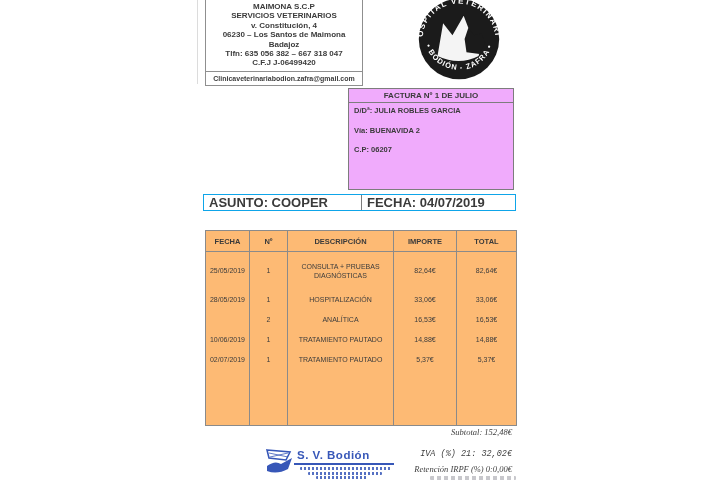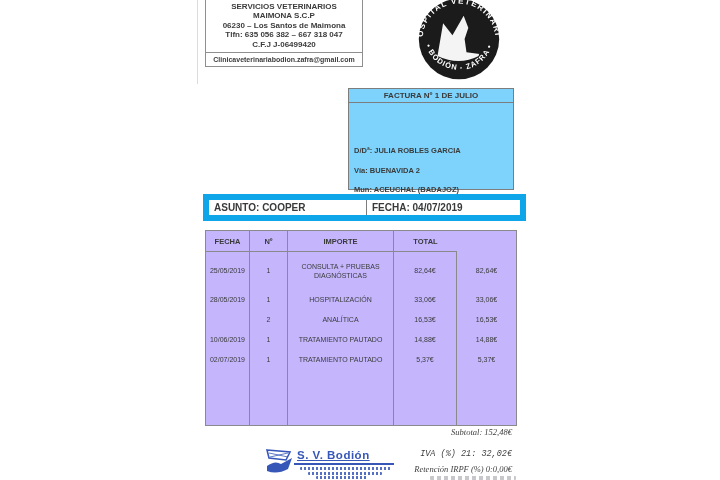--- a/index.html
+++ b/index.html
@@ -25,42 +25,42 @@
     border-top:1px solid #8f8f8f;margin-top:3px;padding:2px 0 2px 0;
     font-size:7px;letter-spacing:0px;white-space:nowrap;
   }
 
   
   .logo{position:absolute;left:412px;top:-3px;}
 
   
   .invoice-box{
     position:absolute;left:348px;top:88px;width:164px;height:100px;
-    border:1px solid #7d7d7d;background:#7dd3fc;font-size:7.5px;font-weight:bold;color:#3a3a3a;
+    border:1px solid #7d7d7d;background:#f0abfc;font-size:7.5px;font-weight:bold;color:#3a3a3a;
   }
   .invoice-title{
     text-align:center;font-size:8px;font-weight:bold;
     border-bottom:1px solid #7d7d7d;padding:2px 0;
   }
-  .invoice-fields{padding:3px 0 0 5px;margin-top:40px;}
+  .invoice-fields{padding:3px 0 0 5px;}
   .invoice-field{margin-bottom:10.5px;white-space:nowrap;}
 
   
   .subject-bar{
     position:absolute;left:203px;top:194px;width:311px;height:15px;
-    border:6px solid #0ea5e9;display:flex;align-items:stretch;background:#fff;
-    font-size:10px;font-weight:bold;color:#3a3a3a;
+    border:1px solid #0ea5e9;display:flex;align-items:stretch;background:#fff;
+    font-size:13px;font-weight:bold;color:#3a3a3a;
   }
   .subject-cell{flex:0 0 152px;border-right:1px solid #7d7d7d;display:flex;align-items:center;padding-left:5px;}
   .date-cell{flex:1;display:flex;align-items:center;padding-left:5px;}
 
   
   .items-table{
     position:absolute;left:205px;top:230px;width:310px;height:194px;
-    border:1px solid #8a8a8a;display:flex;flex-direction:column;background:#c4b5fd;
+    border:1px solid #8a8a8a;display:flex;flex-direction:column;background:#fdba74;
   }
   .trow{display:grid;grid-template-columns:44px 38px 106px 63px 1fr;}
   .trow .c{border-right:1px solid #8a8a8a;display:flex;align-items:center;justify-content:center;text-align:center;}
   .trow .c:last-child{border-right:none;}
   .thead{height:21px;font-size:7.5px;font-weight:bold;color:#3a3a3a;}
   .thead .c{border-bottom:1px solid #8a8a8a;}
   .tbody-row{font-size:7px;color:#3c3c3c;}
   .r1{height:37px;}
   .r2,.r3,.r4,.r5{height:20px;}
   .rfill{flex:1;}
@@ -82,42 +82,44 @@
     position:absolute;left:430px;top:476px;width:86px;height:4px;
     background:repeating-linear-gradient(90deg,#9a9aa2 0 4px,transparent 4px 7px);
     opacity:.55;border-radius:1px;
   }
 
   
   .stamp{position:absolute;left:264px;top:446px;width:135px;height:34px;color:#3757b8;}
   .stamp-emblem{position:absolute;left:0;top:1px;}
   .stamp-name{
     position:absolute;left:33px;top:3px;font-size:11.5px;font-weight:bold;
-    color:#3757b8;filter:blur(.3px);white-space:nowrap;letter-spacing:.5px;text-decoration:underline;
+    color:#3757b8;filter:blur(.3px);white-space:nowrap;letter-spacing:.5px;
   }
   .stamp-underline{position:absolute;left:30px;top:17px;width:100px;height:1.5px;background:#3757b8;filter:blur(.3px);}
   .stamp-fineprint{
     position:absolute;height:3px;border-radius:1px;filter:blur(.45px);
     background:repeating-linear-gradient(90deg,rgba(55,87,184,.85) 0 2px,transparent 2px 4px);
   }
   .fp1{left:36px;top:21px;width:92px;}
   .fp2{left:44px;top:26px;width:74px;}
   .fp3{left:52px;top:30px;width:52px;}
 </style>
 </head>
 <body>
 
 <div class="page">
 
   <div class="scan-edge"></div>
 
   <div class="company-box">
+    <div class="line">MAIMONA S.C.P</div>
     <div class="line">SERVICIOS VETERINARIOS</div>
-    <div class="line">MAIMONA S.C.P</div>
+    <div class="line">v. Constitución, 4</div>
     <div class="line">06230 – Los Santos de Maimona</div>
+    <div class="line">Badajoz</div>
     <div class="line">Tlfn: 635 056 382 – 667 318 047</div>
     <div class="line">C.F.J J-06499420</div>
     <div class="company-email">Clinicaveterinariabodion.zafra@gmail.com</div>
   </div>
 
   <svg class="logo" width="94" height="86" viewBox="0 0 100 92">
     <defs>
       <path id="arcT" d="M 11 46 A 39 39 0 0 1 89 46"></path>
       <path id="arcB" d="M 15 53 A 37 37 0 0 0 85 53"></path>
     </defs>
@@ -130,34 +132,34 @@
     <text font-size="8" font-weight="bold" fill="#ffffff" letter-spacing="1" font-family="Liberation Sans, sans-serif">
       <textPath href="#arcB" startOffset="50%" text-anchor="middle">• BODIÓN - ZAFRA •</textPath>
     </text>
   </svg>
 
   <div class="invoice-box">
     <div class="invoice-title">FACTURA Nº 1 DE JULIO</div>
     <div class="invoice-fields">
       <div class="invoice-field">D/Dª: JULIA ROBLES GARCIA</div>
       <div class="invoice-field">Vía: BUENAVIDA 2</div>
-      <div class="invoice-field">Mun: ACEUCHAL (BADAJOZ)</div>
       <div class="invoice-field">C.P: 06207</div>
     </div>
   </div>
 
   <div class="subject-bar">
     <div class="subject-cell">ASUNTO: COOPER</div>
     <div class="date-cell">FECHA: 04/07/2019</div>
   </div>
 
   <div class="items-table">
     <div class="trow thead">
       <div class="c">FECHA</div>
       <div class="c">Nº</div>
+      <div class="c">DESCRIPCIÓN</div>
       <div class="c">IMPORTE</div>
       <div class="c">TOTAL</div>
     </div>
 
     <div class="trow tbody-row r1">
       <div class="c">25/05/2019</div>
       <div class="c">1</div>
       <div class="c">
           <span class="desc-span">CONSULTA + PRUEBAS DIAGNÓSTICAS</span>
         </div>

